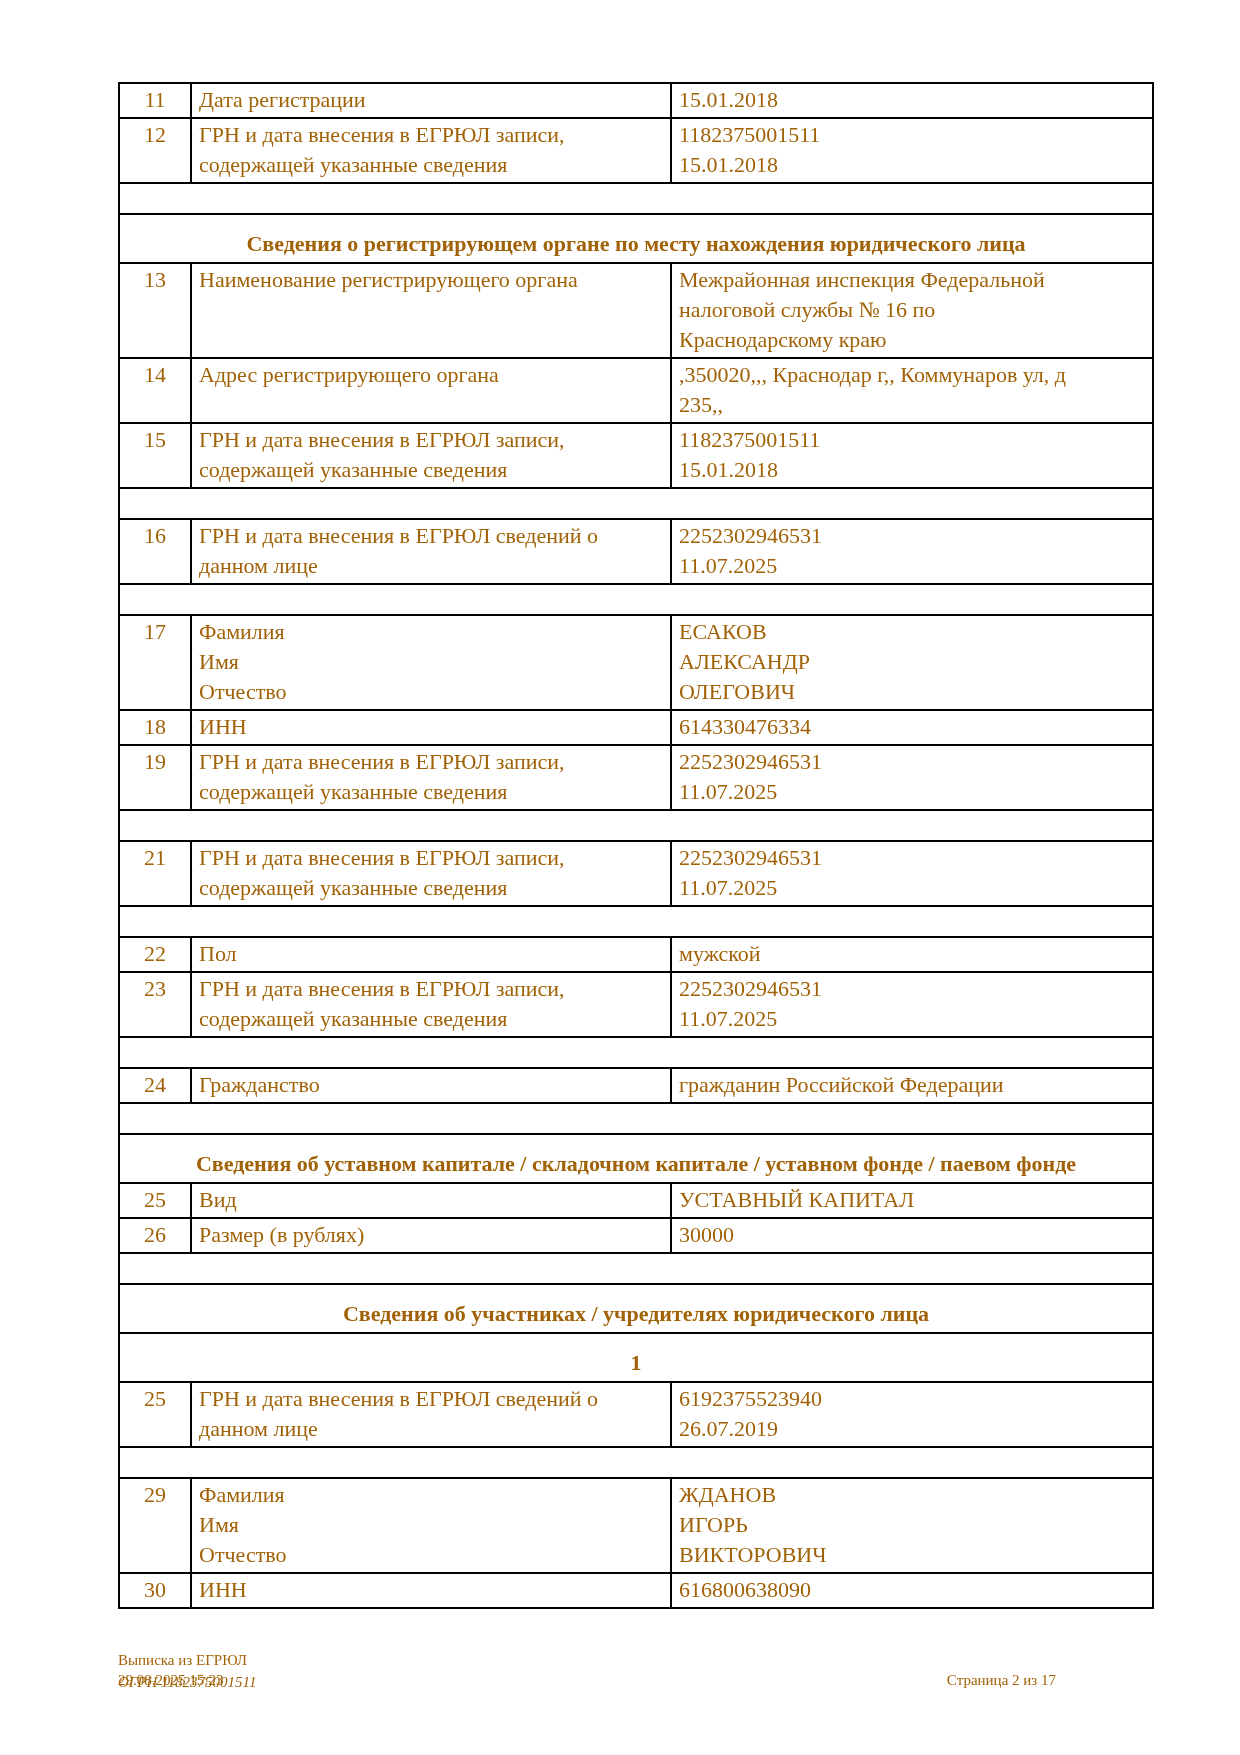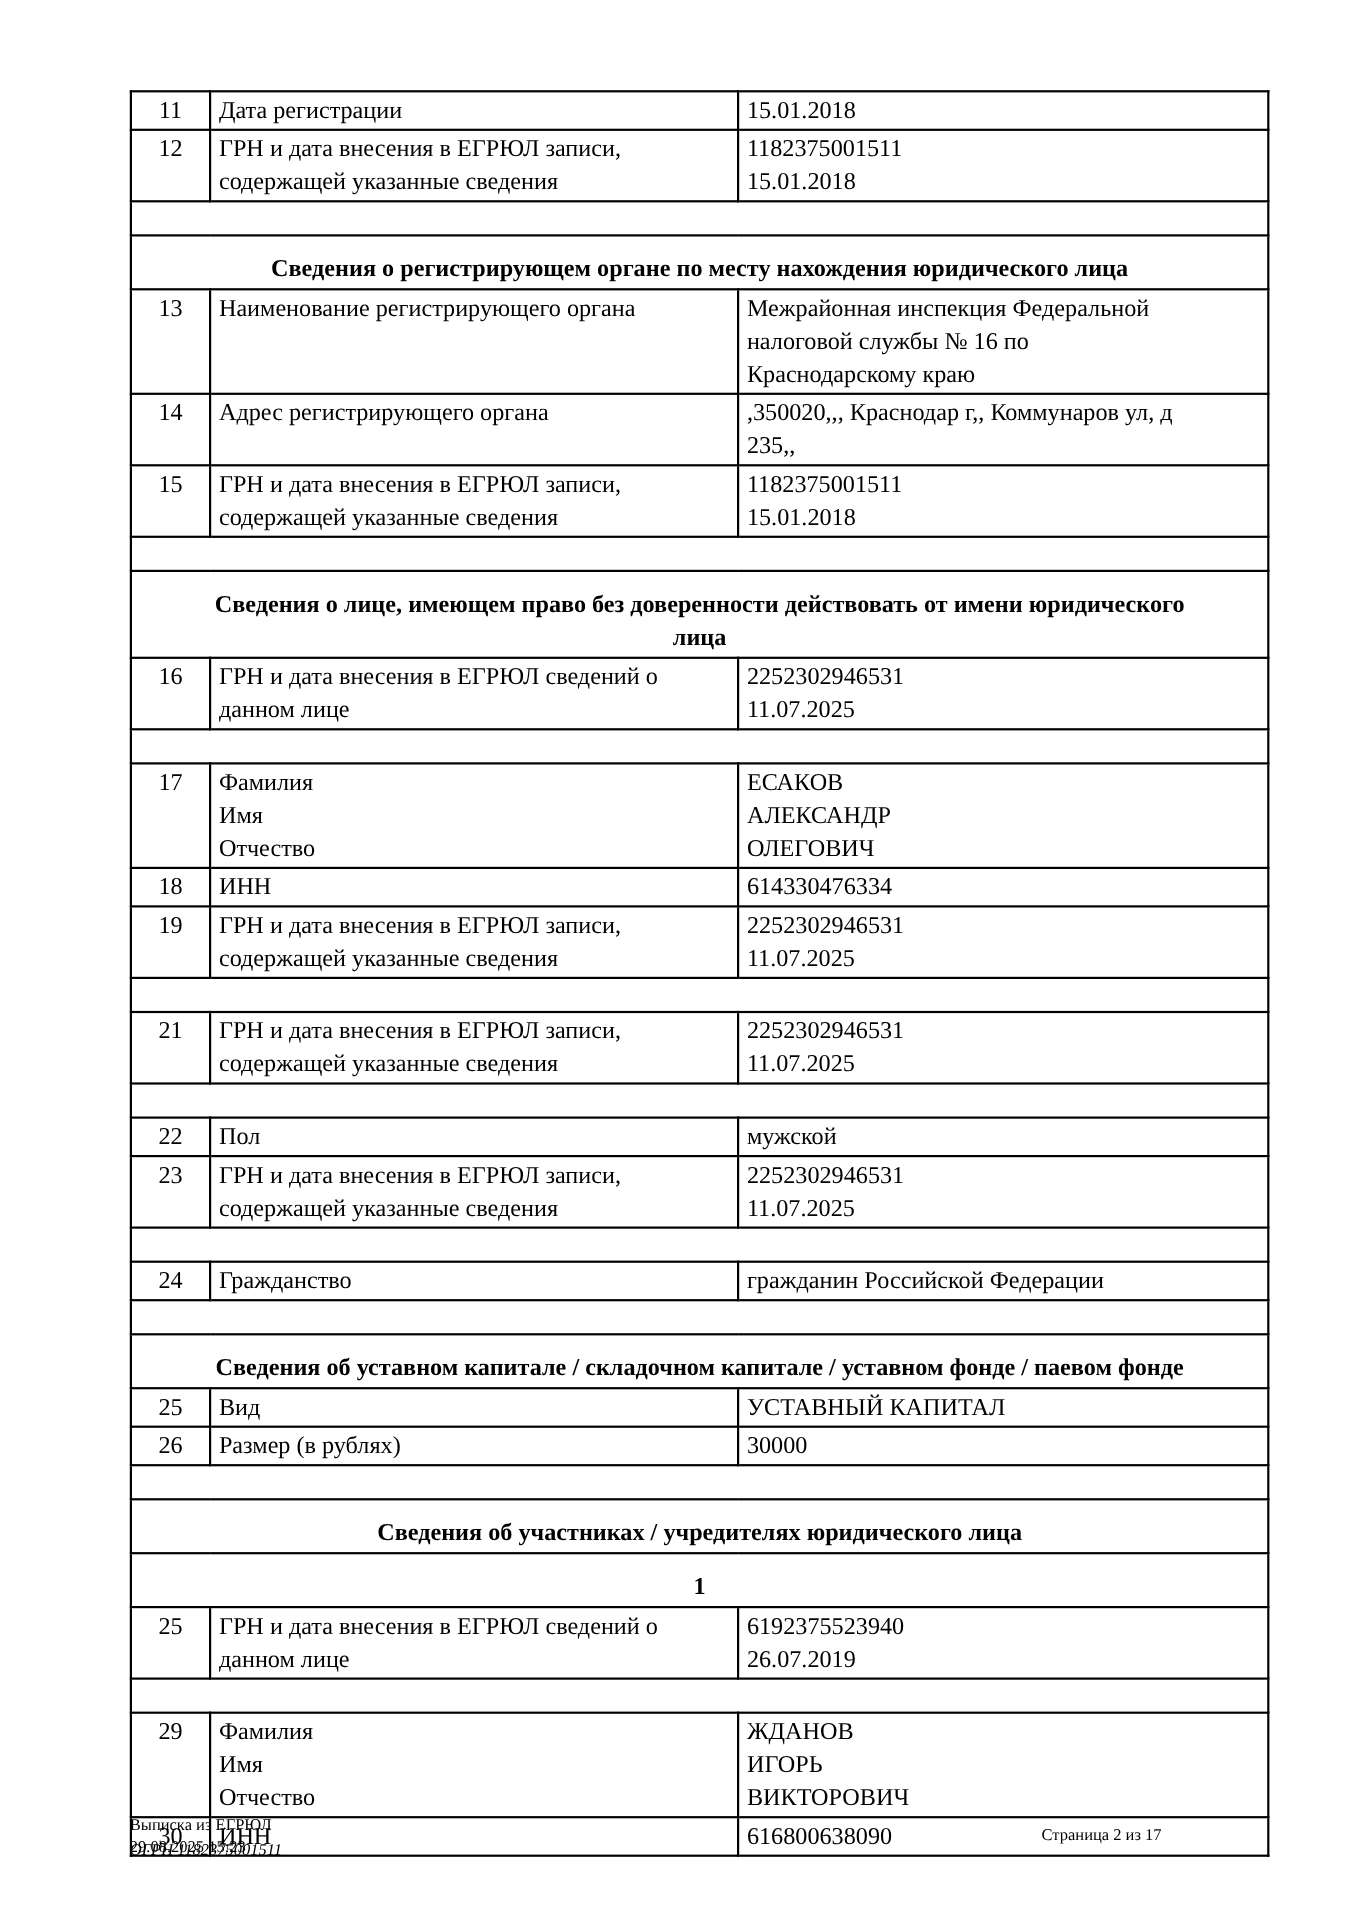--- a/index.html
+++ b/index.html
@@ -3,21 +3,21 @@
 <meta charset="utf-8">
 <style>
   * { margin: 0; padding: 0; box-sizing: border-box; }
   html, body { background: #ffffff; }
   .page {
     position: relative;
     width: 1240px;
     height: 1755px;
     background: #ffffff;
     font-family: "Liberation Serif", serif;
-    color: #000000;
+    color: #a16207;
     overflow: hidden;
   }
   table.doc-table {
     position: absolute;
     left: 118px;
     top: 82px;
     width: 1034px;
     border-collapse: collapse;
     table-layout: fixed;
   }
@@ -63,21 +63,21 @@
     position: absolute;
     left: 0;
     bottom: 0;
     width: 100%;
     line-height: 20px;
     font-style: italic;
   }
   .footer-right {
     position: absolute;
     right: 0;
-    bottom: 13px;
+    bottom: 2px;
     line-height: 20px;
     text-align: left;
   }
 </style>
 </head>
 <body>
 
 <div class="page">
 
   <table class="doc-table">
@@ -120,24 +120,20 @@
         </tr>
         <tr>
           <td class="cell-num">15</td>
           <td class="cell-label">ГРН и дата внесения в ЕГРЮЛ записи,
 содержащей указанные сведения</td>
           <td class="cell-value">1182375001511
 15.01.2018</td>
         </tr>
         <tr class="row-spacer">
           <td colspan="3"></td>
-        </tr>
-        <tr class="row-section">
-          <td colspan="3">Сведения о лице, имеющем право без доверенности действовать от имени юридического
-лица</td>
         </tr>
         <tr>
           <td class="cell-num">16</td>
           <td class="cell-label">ГРН и дата внесения в ЕГРЮЛ сведений о
 данном лице</td>
           <td class="cell-value">2252302946531
 11.07.2025</td>
         </tr>
         <tr class="row-spacer">
           <td colspan="3"></td>

